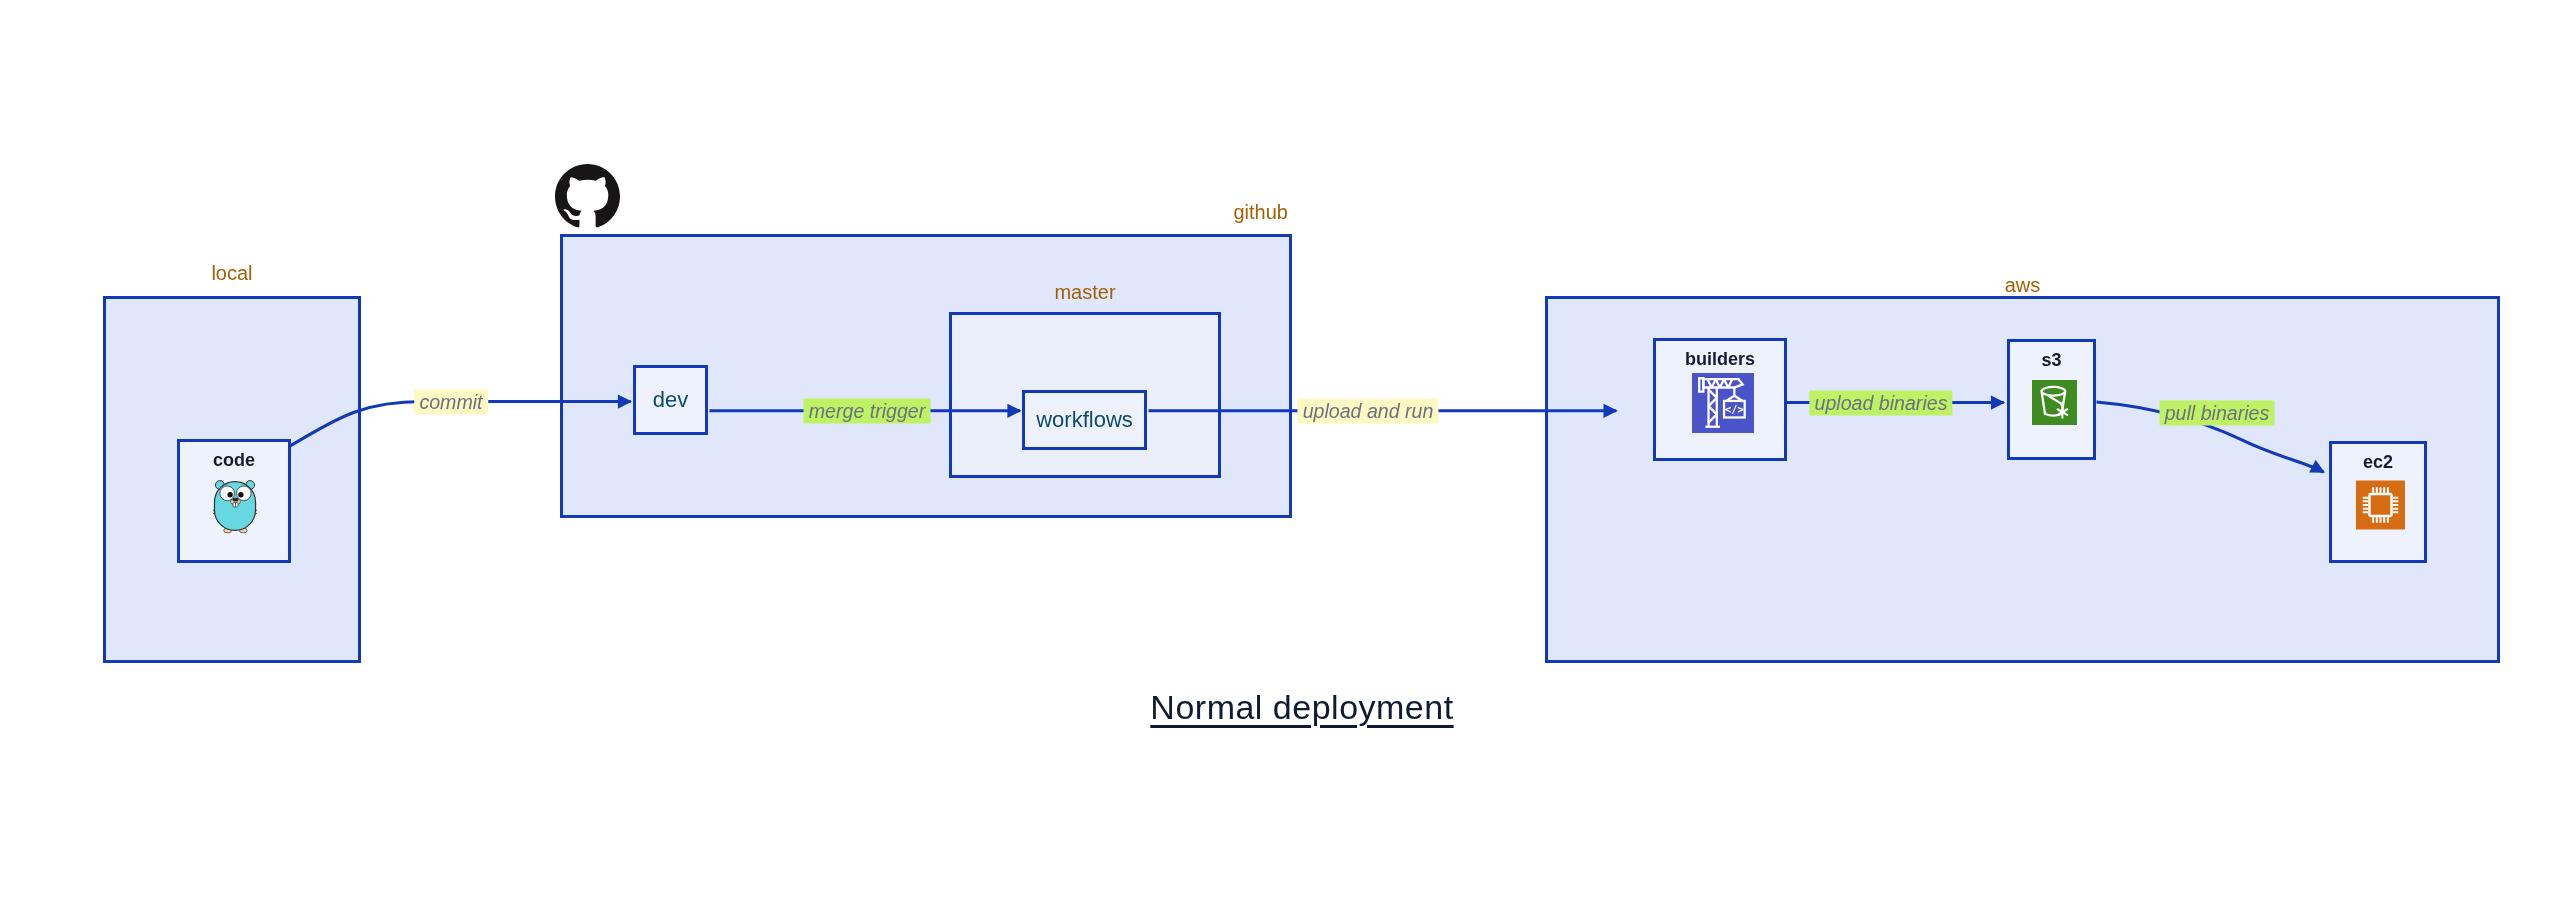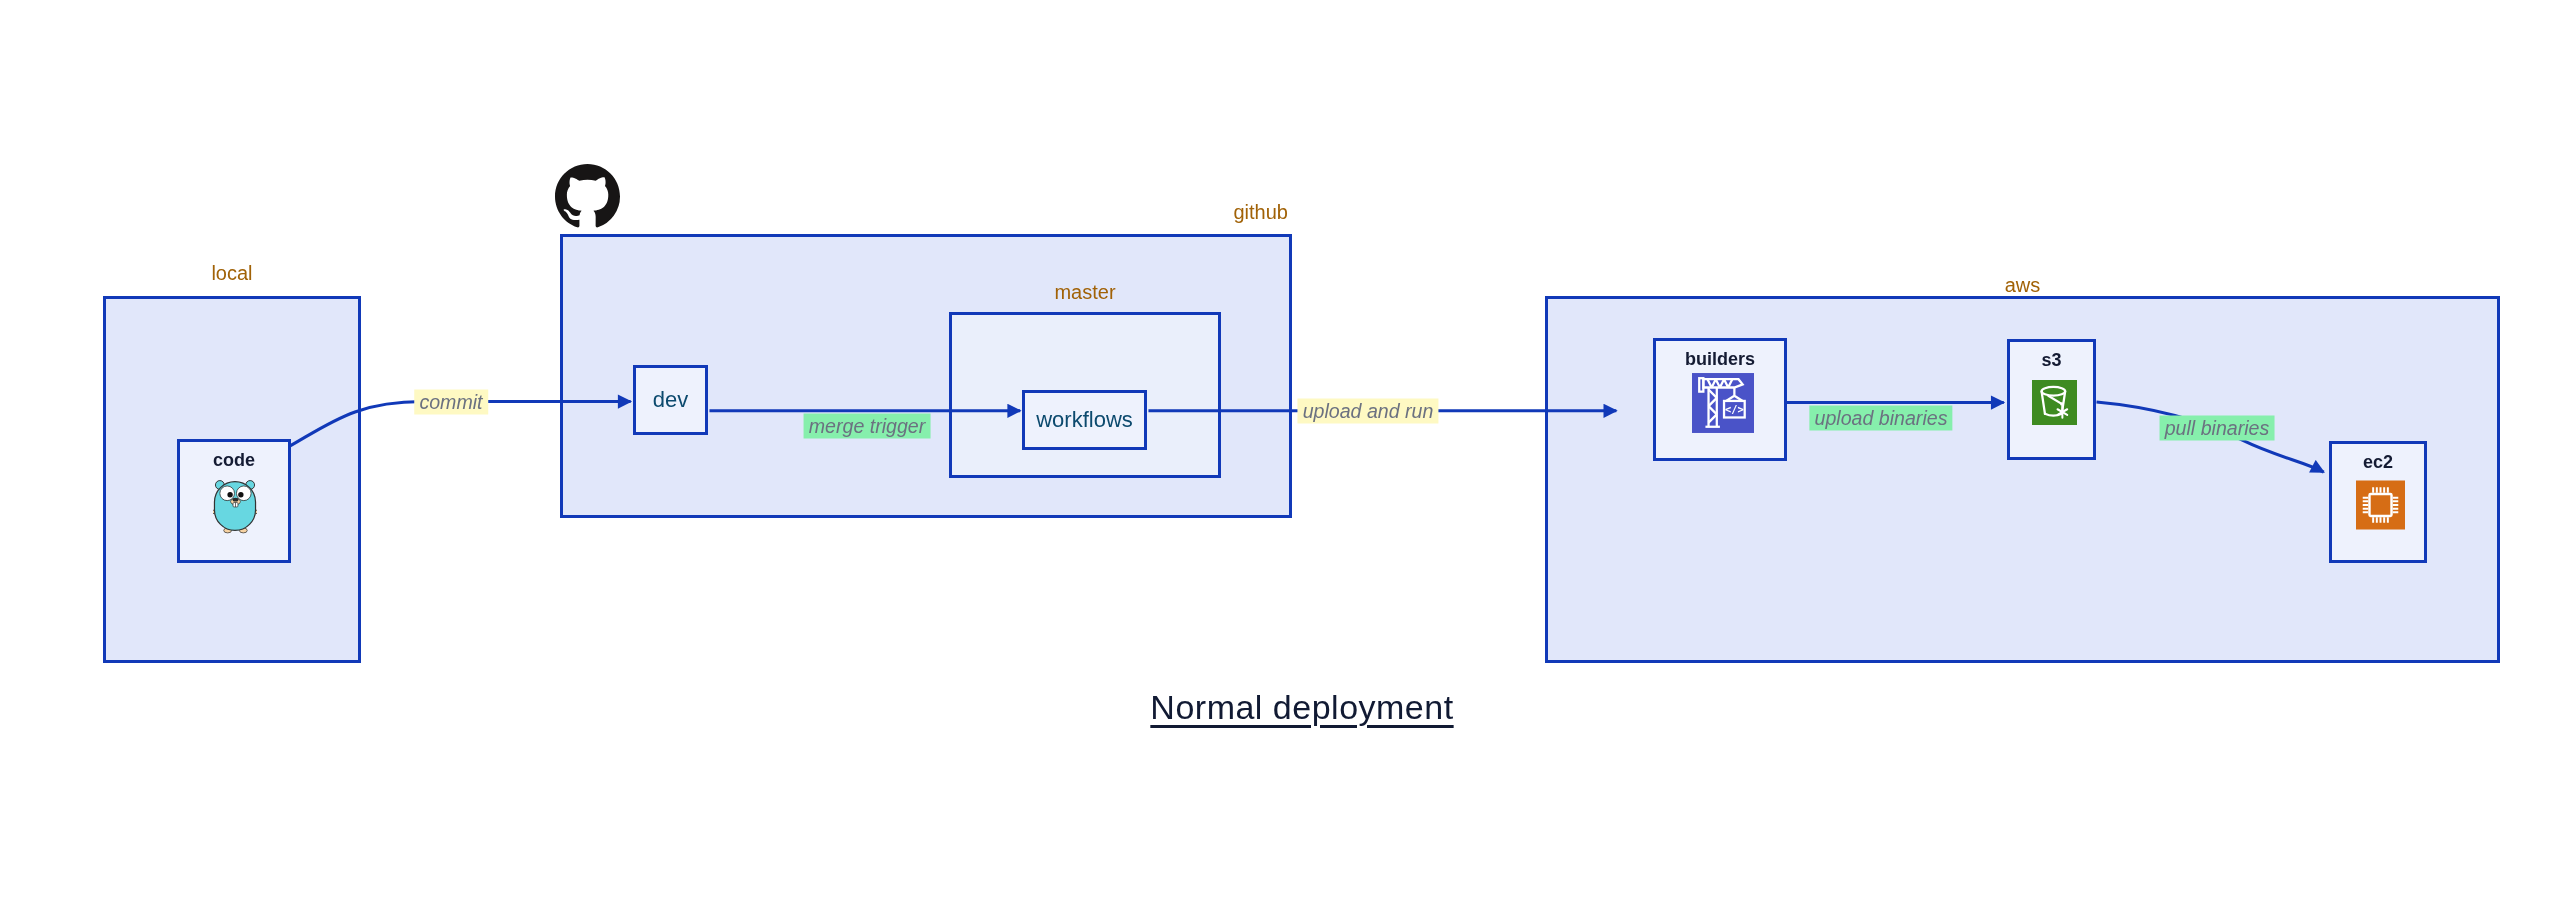--- a/index.html
+++ b/index.html
@@ -67,21 +67,21 @@
     position: absolute;
     transform: translate(-50%, -50%);
     font-size: 19.6px;
     font-style: italic;
     color: #6b7180;
     white-space: nowrap;
     padding: 0 5.2px;
     line-height: 25px;
   }
   .edge-label.on-white  { background: #fef9c3; }
-  .edge-label.on-fill   { background: #86efac; margin-top: 15px; }
+  .edge-label.on-fill   { background: #bef264; }
   #edge-layer {
     position: absolute;
     left: 0;
     top: 0;
     width: 2604px;
     height: 902px;
     pointer-events: none;
   }
   .icon-abs { position: absolute; }
   #diagram-title {

